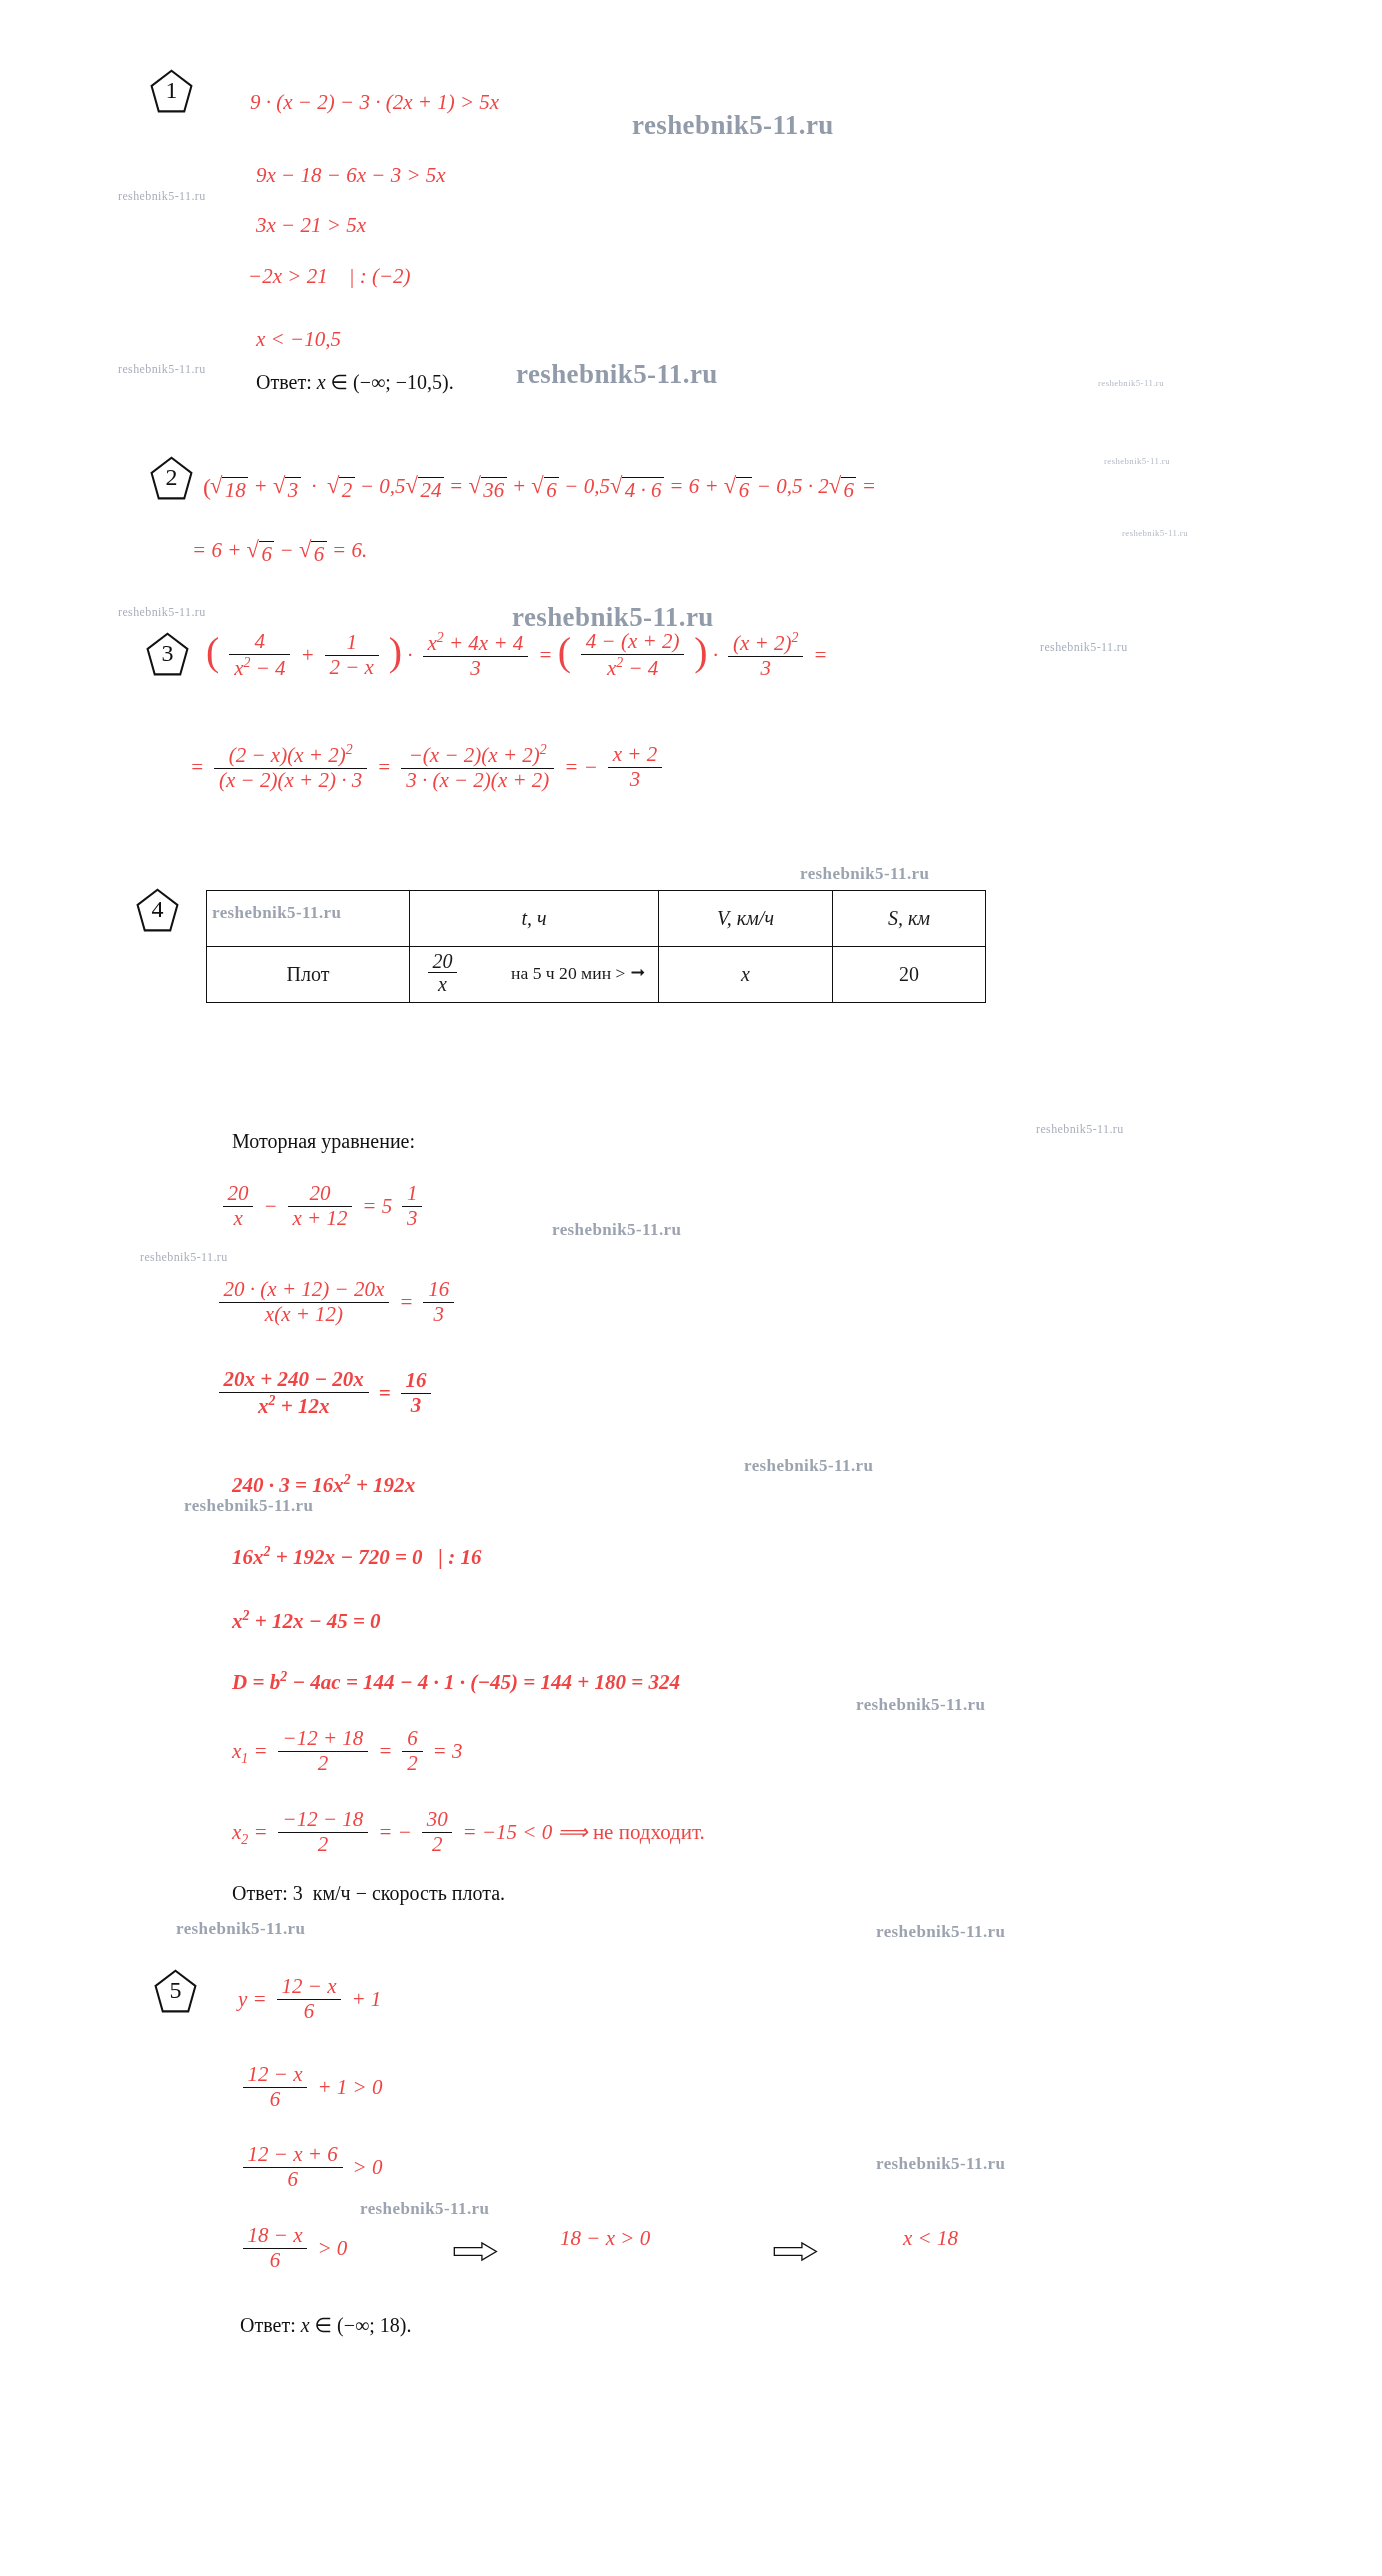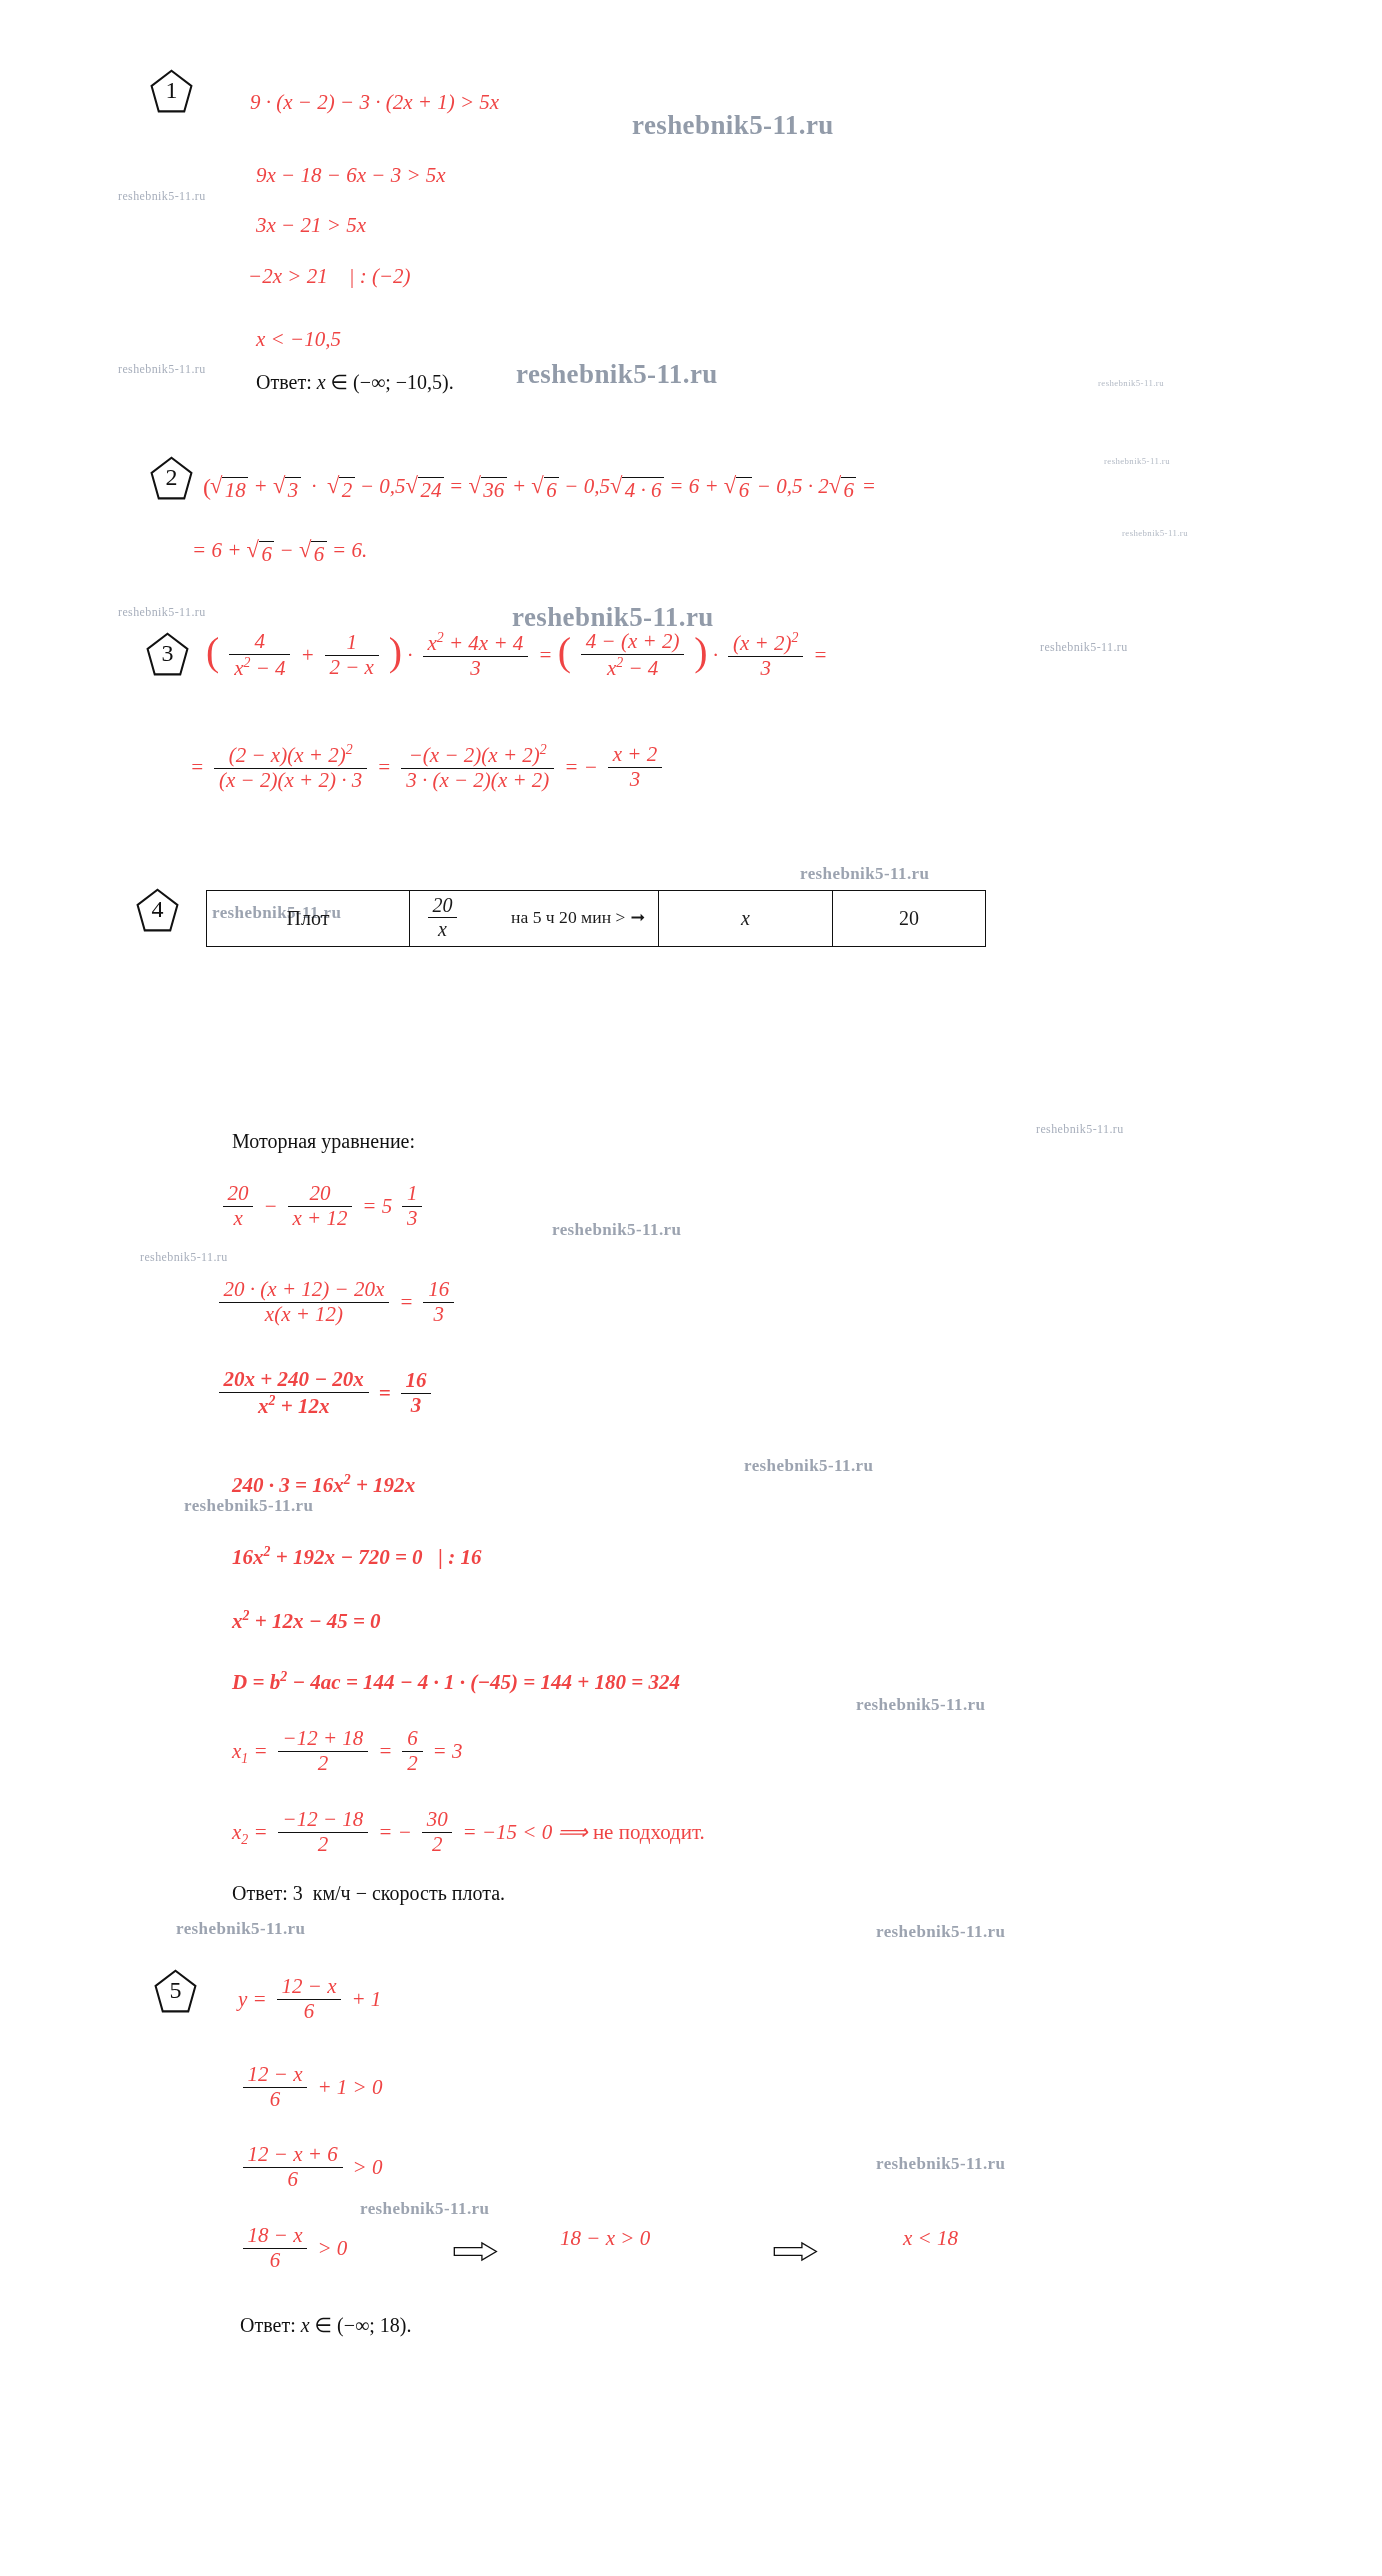--- a/index.html
+++ b/index.html
@@ -280,20 +280,26 @@
 
   <div class="badge" style="left:136px; top:888px;">
     <svg width="43" height="45" viewBox="0 0 54 56" aria-hidden="true">
       <polygon points="27,2 52,21 43,53 11,53 2,21" fill="none" stroke="#111" stroke-width="2.6"></polygon>
     </svg>
     <span>4</span>
   </div>
 
   <table class="tbl" style="left:206px; top:890px;">
     <tbody>
+        <tr>
+      <td class="lbl"></td>
+      <td class="c2 it"><i>t</i>, ч</td>
+      <td class="c3 it"><i>V</i>, км/ч</td>
+      <td class="c4 it"><i>S</i>, км</td>
+    </tr>
     <tr>
       <td class="lbl">Плот</td>
       <td class="c2">
         <span class="frac" style="font-style:italic;">
               <span class="num">20</span>
               <span class="den"><i>x</i></span>
             </span>
         <span style="font-style:normal; font-size:17.6px;margin-left:44px;">на 5 ч 20 мин &gt;</span>
         <span style="font-style:normal; font-size:17.6px;">➞</span>
       </td>

